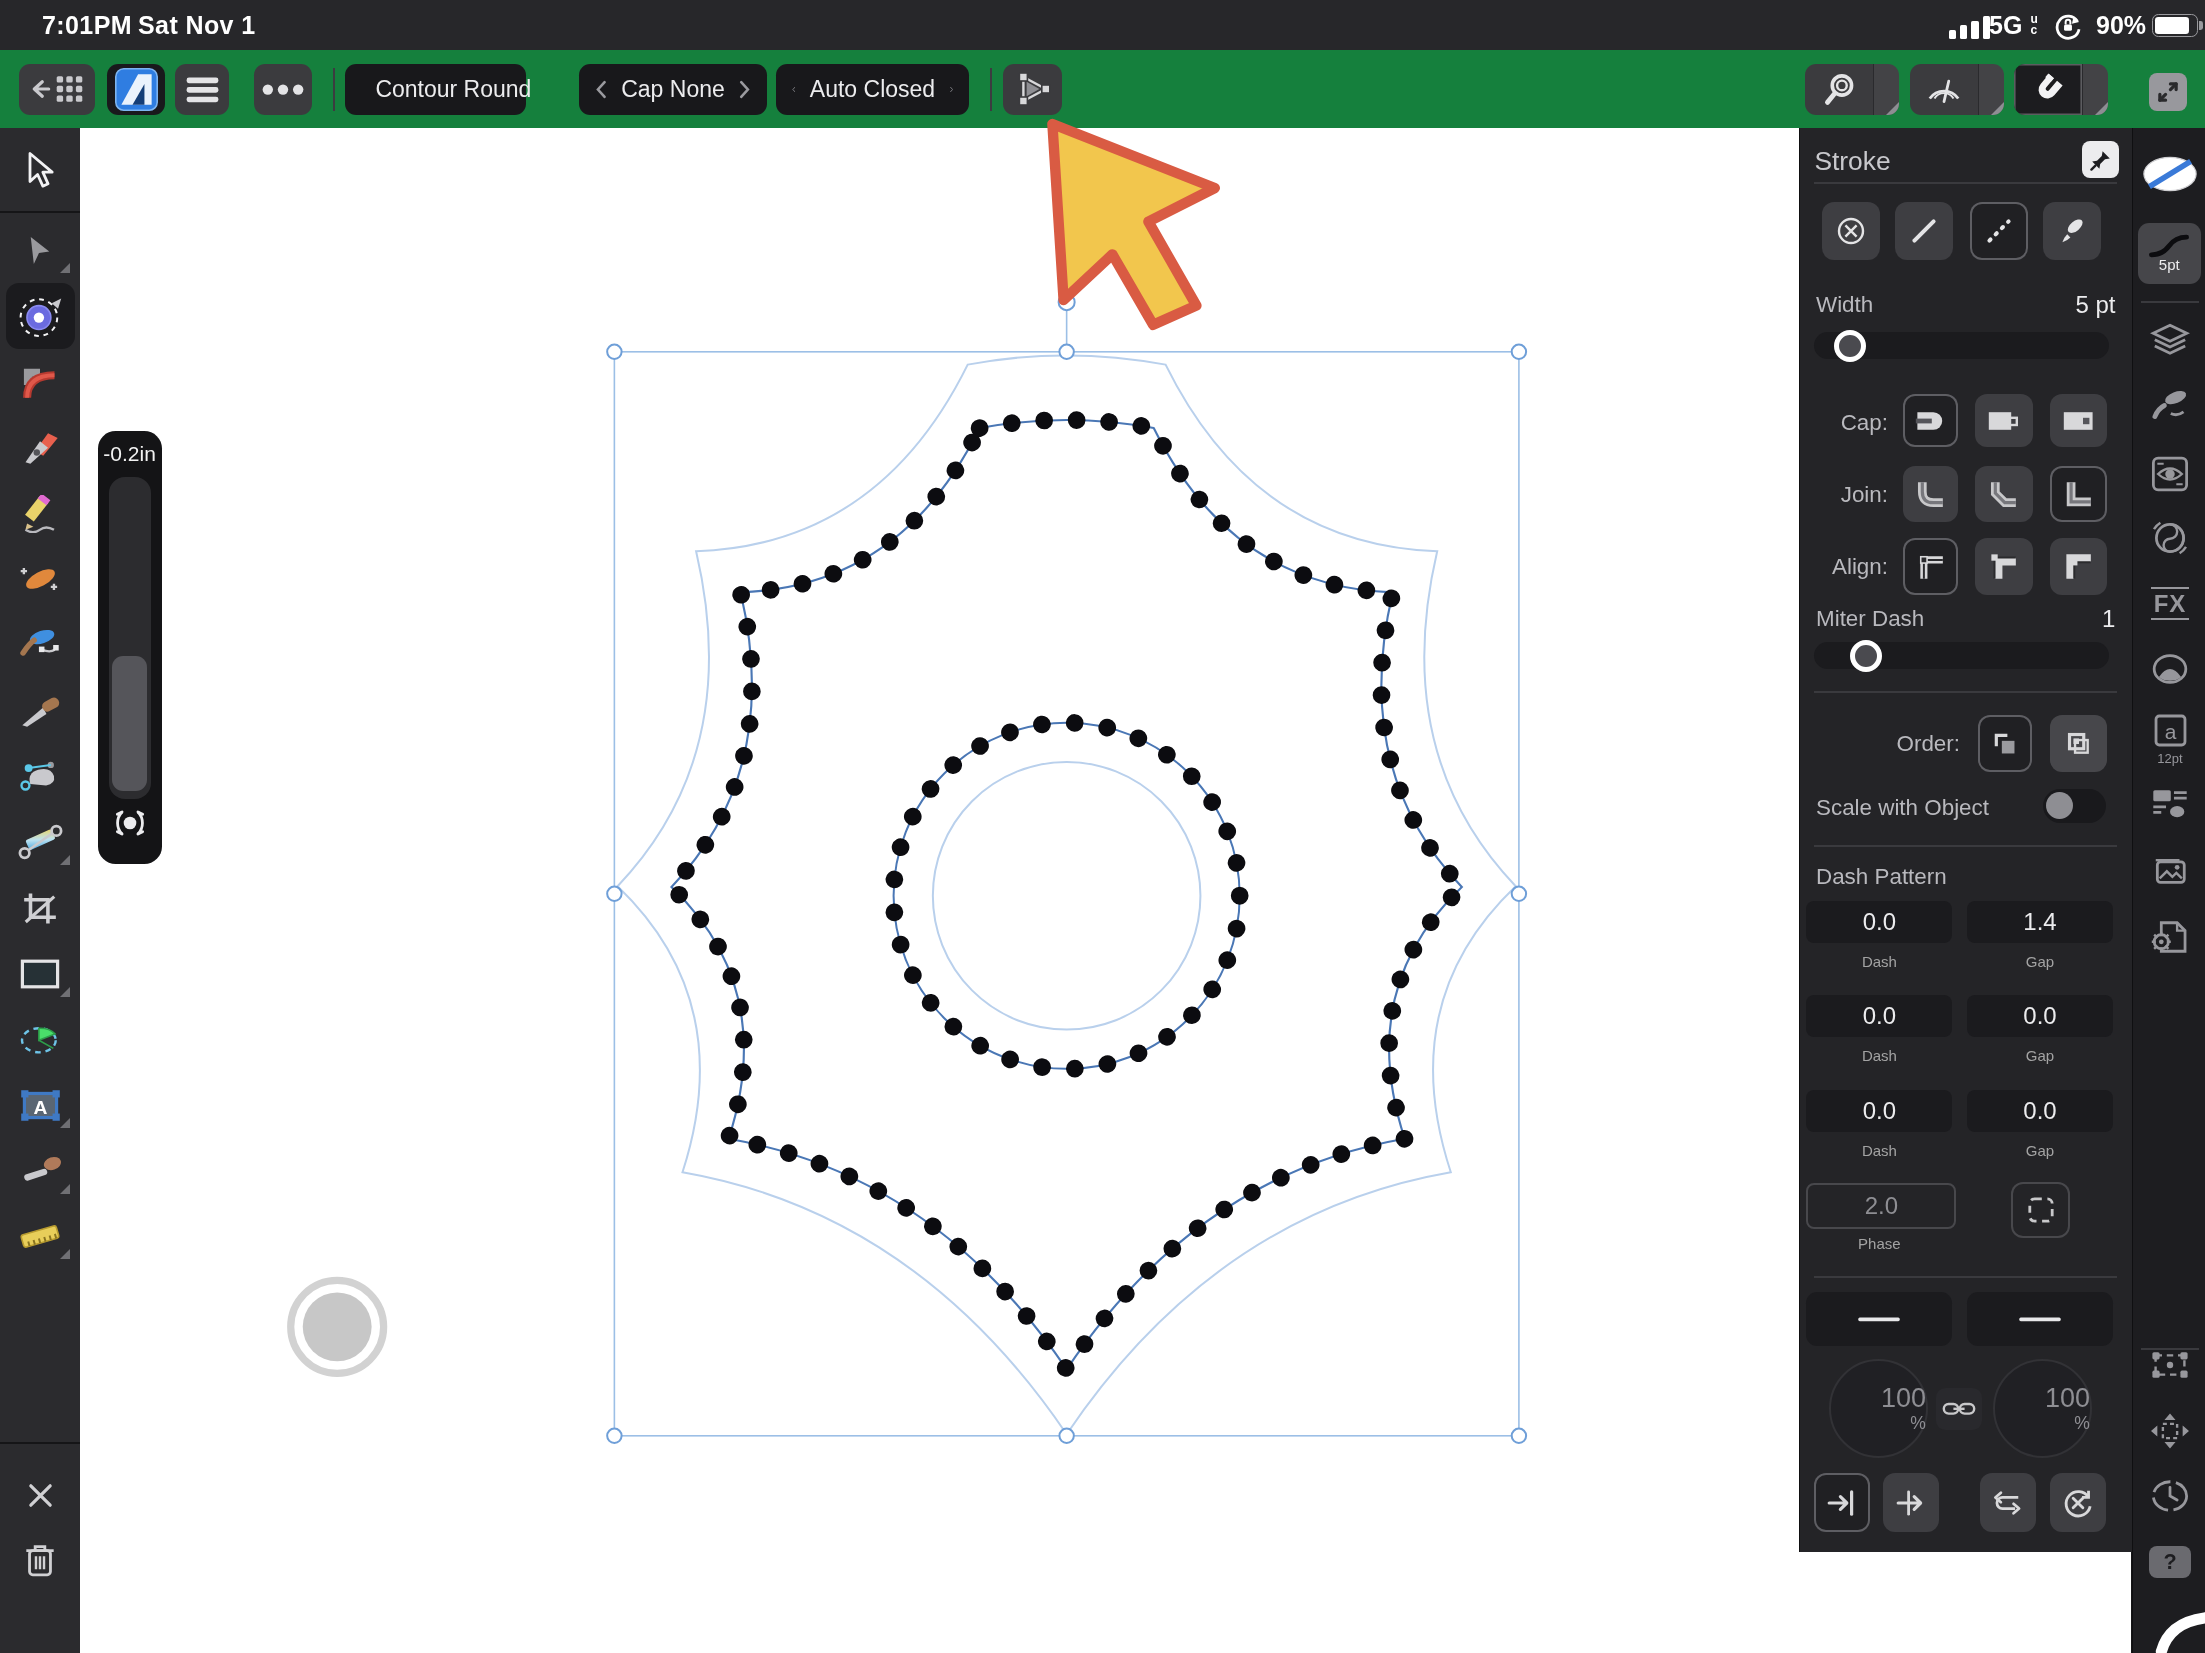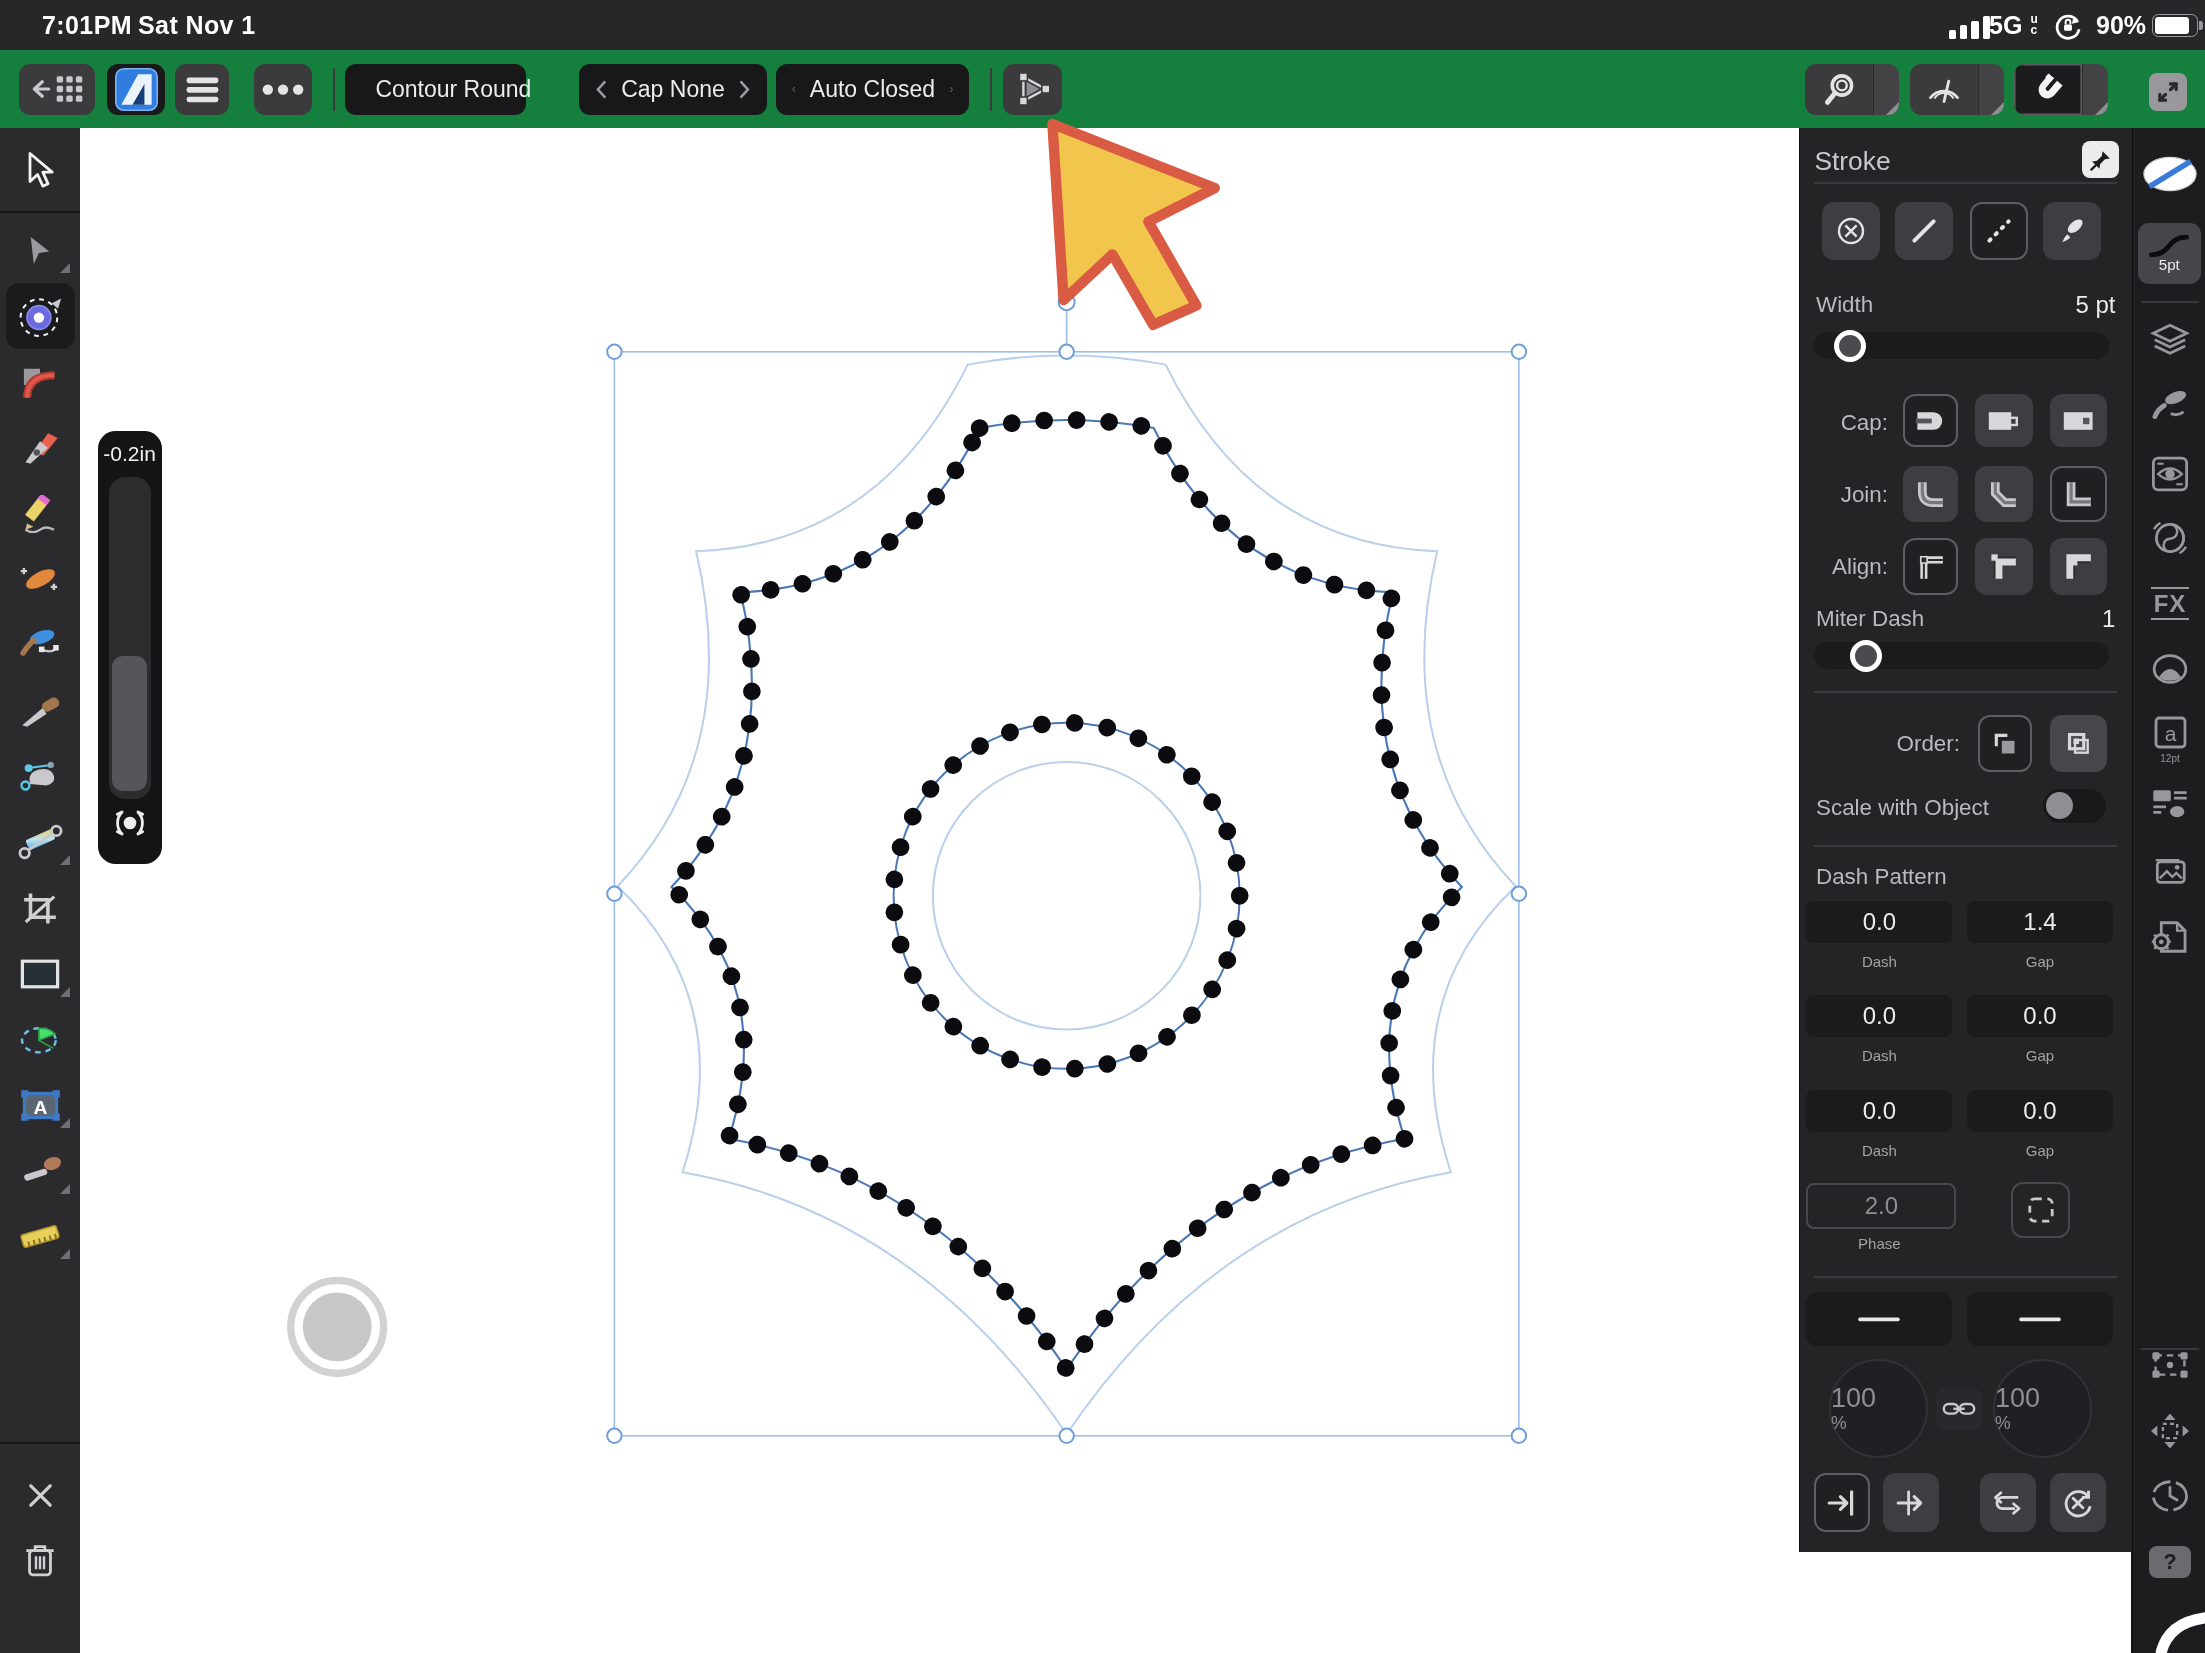--- a/index.html
+++ b/index.html
@@ -48,21 +48,21 @@
   #panel{left:1799px;top:128px;width:333px;height:1424px;background:#242427;border-left:1.6px solid #0f0f11;}
   .p-lab{position:absolute;color:#b9b9be;font-size:22.4px;}
   .p-val{position:absolute;color:#ececee;font-size:24px;text-align:right;}
   .pdiv{position:absolute;left:14.4px;width:303px;height:1.6px;background:#3a3a3e;}
   .sqbtn{position:absolute;background:#3e3e42;border-radius:12px;display:flex;align-items:center;justify-content:center;}
   .sqbtn.sel{background:#202023;box-shadow:inset 0 0 0 2px #5e5e63;}
   .slider{position:absolute;height:27px;background:#1b1b1e;border-radius:13.6px;}
   .knob{position:absolute;top:-2.4px;width:32px;height:32px;border-radius:50%;background:#4a4a4f;border:5.6px solid #fff;box-sizing:border-box;}
   .field{position:absolute;width:146px;height:42px;background:#1b1b1e;border-radius:8px;color:#ececee;font-size:24px;display:flex;align-items:center;justify-content:center;}
   .cap{position:absolute;width:146px;text-align:center;color:#a3a3a3;font-size:15px;}
-  .dial{position:absolute;width:99px;height:99px;border-radius:50%;background:#202024;border:2.4px solid #323236;box-sizing:border-box;display:flex;flex-direction:column;align-items:flex-start;justify-content:center;color:#8e8e93;}
+  .dial{position:absolute;width:99px;height:99px;border-radius:50%;background:#202024;border:2.4px solid #323236;box-sizing:border-box;display:flex;flex-direction:column;align-items:flex-end;justify-content:center;color:#8e8e93;}
   .dial .dv{font-size:27px;}
   .dial .du{font-size:17.6px;margin-top:-1.6px;}
   .toggle{position:absolute;width:63px;height:34px;border-radius:17px;background:#19191c;}
   .toggle .tk{position:absolute;left:3.2px;top:3.2px;width:27px;height:27px;border-radius:50%;background:#8e8e93;}
   
   #rightstrip{left:2132px;top:128px;width:74px;height:1526px;background:#1d1d20;border-left:1.6px solid #0f0f11;}
   .sicon{position:absolute;left:0;width:74px;display:flex;flex-direction:column;align-items:center;justify-content:center;color:#97979c;}
   .badge5{position:absolute;left:4.8px;width:63px;height:61px;background:#46464a;border-radius:11.2px;display:flex;flex-direction:column;align-items:center;justify-content:center;}
   .badge5 span{color:#ececee;font-size:15px;margin-top:-1.6px;}
   .helpbtn{width:42px;height:32px;background:#6a6a6f;border-radius:8px;color:#1d1d20;font-size:21.6px;font-weight:bold;display:flex;align-items:center;justify-content:center;}
@@ -697,21 +697,21 @@
     <svg width="40" height="38" viewBox="0 0 50 48">
       <ellipse cx="25" cy="24" rx="20" ry="17" fill="none" stroke="#97979c" stroke-width="3.5"></ellipse>
       <path d="M11 34 Q25 14 39 34 A20 17 0 0 1 11 34 Z" fill="#97979c"></path>
     </svg>
   </div>
   <div class="sicon" style="top:582px;height:58px">
     <svg width="37" height="37" viewBox="0 0 46 46">
       <rect x="5" y="5" width="36" height="36" rx="4" fill="none" stroke="#97979c" stroke-width="3.5"></rect>
       <text x="23" y="33" font-size="26" fill="#97979c" text-anchor="middle">a</text>
     </svg>
-    <span style="font-size:10px;margin-top:1.6px">12pt</span>
+    <span style="font-size:13px;margin-top:1.6px">12pt</span>
   </div>
   <div class="sicon" style="top:655px;height:43px">
     <svg width="40" height="35" viewBox="0 0 50 44">
       <rect x="4" y="4" width="22" height="14" rx="2" fill="#97979c"></rect>
       <path d="M30 7 h16 M30 14 h16 M4 25 h16 M4 32 h10" stroke="#97979c" stroke-width="3.5"></path>
       <ellipse cx="34" cy="31" rx="9" ry="7" fill="#97979c"></ellipse>
     </svg>
   </div>
   <div class="sicon" style="top:721px;height:43px">
     <svg width="38" height="37" viewBox="0 0 48 46">

